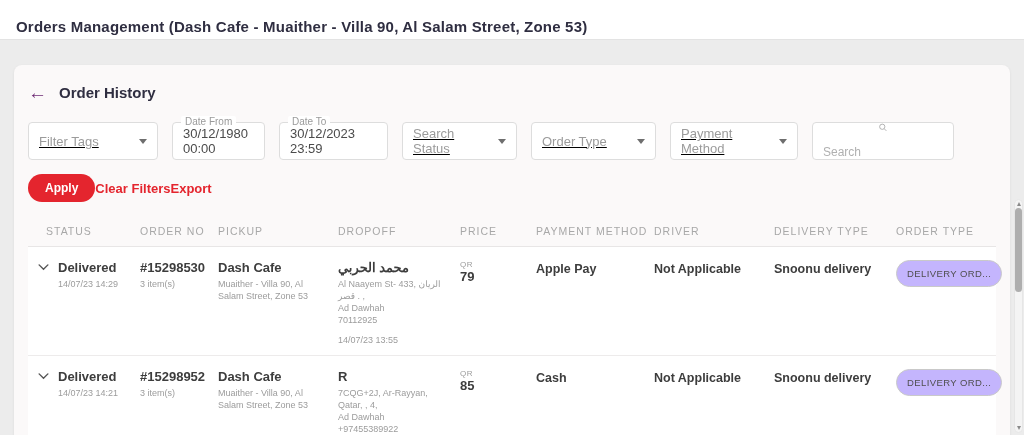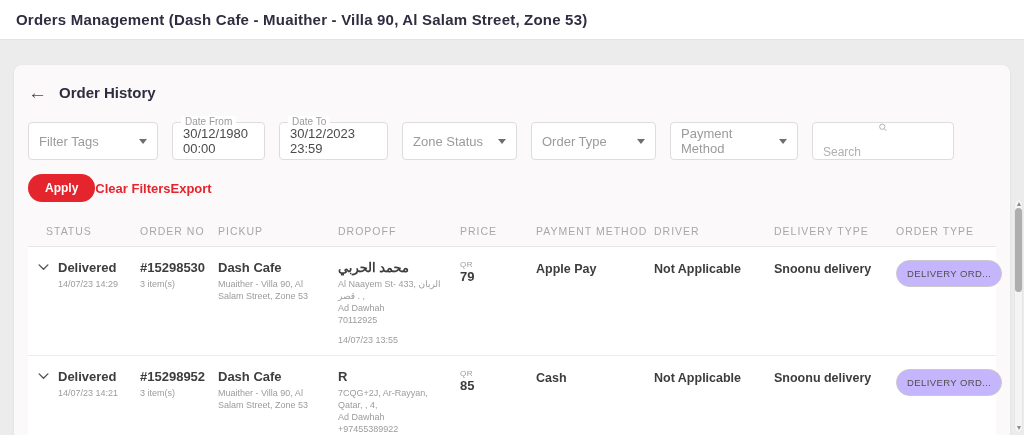--- a/index.html
+++ b/index.html
@@ -1,35 +1,35 @@
 <!DOCTYPE html>
 <html><head>
 <meta charset="utf-8">
 <style>
   * { margin:0; padding:0; box-sizing:border-box; }
   html,body { width:1024px; height:435px; overflow:hidden; }
   body { font-family:"Liberation Sans", sans-serif; background:#ececec; }
 
   
   .topbar { height:40px; background:#ffffff; border-bottom:1px solid #e3e3e3;
-            display:flex; align-items:flex-end; padding:11px 16px; }
+            display:flex; align-items:flex-end; padding:4px 16px; }
   .topbar .title { font-size:15px; font-weight:bold; color:#2f2e41; letter-spacing:.2px; }
 
   
   .card { margin:25px 14px 0 14px; background:#fbf9f9; border-radius:8px;
           box-shadow:0 1px 3px rgba(0,0,0,.07); height:400px; padding:0 14px; position:relative; }
   .card-head { display:flex; align-items:center; gap:12px; padding-top:18px; }
   .back { color:#6d2a74; font-size:19px; font-weight:bold; cursor:pointer; line-height:1; }
   .card-title { font-size:15px; font-weight:bold; color:#2f2e41; }
 
   
   .filters { display:flex; align-items:center; gap:14px; margin-top:20px; }
   .select, .datebox, .searchbox { height:38px; background:#fff; border:1px solid #ddd;
           border-radius:4px; display:flex; align-items:center; padding:0 10px; }
-  .select { justify-content:space-between; cursor:pointer; }
+  .select { justify-content:space-between; cursor:pointer;text-decoration:underline; }
   .select .ph { font-size:13px; color:#9b9b9b; }
   .caret { width:0; height:0; border-left:4px solid transparent; border-right:4px solid transparent;
            border-top:5px solid #6e6e6e; margin-left:8px; }
   .w-tags{width:130px}.w-status{width:115px}.w-otype{width:125px}.w-pay{width:128px}
   .datebox { position:relative; }
   .w-from{width:93px}.w-to{width:109px}
   .flabel { position:absolute; top:-7px; left:8px; font-size:10px; color:#9b9b9b;
             background:#fff; padding:0 4px; border-radius:2px; }
   .fval { font-size:13px; color:#4b4b4b; }
   .searchbox { width:142px; gap:13px;flex-direction:column; }
@@ -97,21 +97,21 @@
     </div>
     <div class="datebox w-from">
       <span class="flabel">Date From</span>
       <span class="fval">30/12/1980 00:00</span>
     </div>
     <div class="datebox w-to">
       <span class="flabel">Date To</span>
       <span class="fval">30/12/2023 23:59</span>
     </div>
     <div class="select w-status">
-      <span class="ph">Zone Status</span>
+      <span class="ph">Search Status</span>
       <span class="caret"></span>
     </div>
     <div class="select w-otype">
       <span class="ph">Order Type</span>
       <span class="caret"></span>
     </div>
     <div class="select w-pay">
       <span class="ph">Payment Method</span>
       <span class="caret"></span>
     </div>

